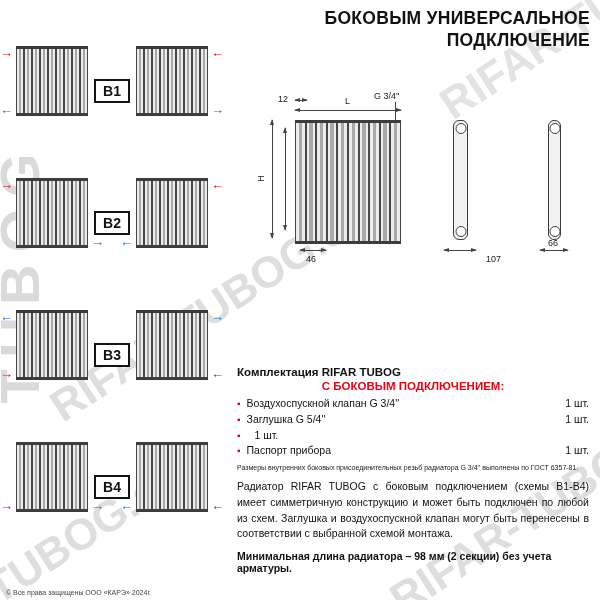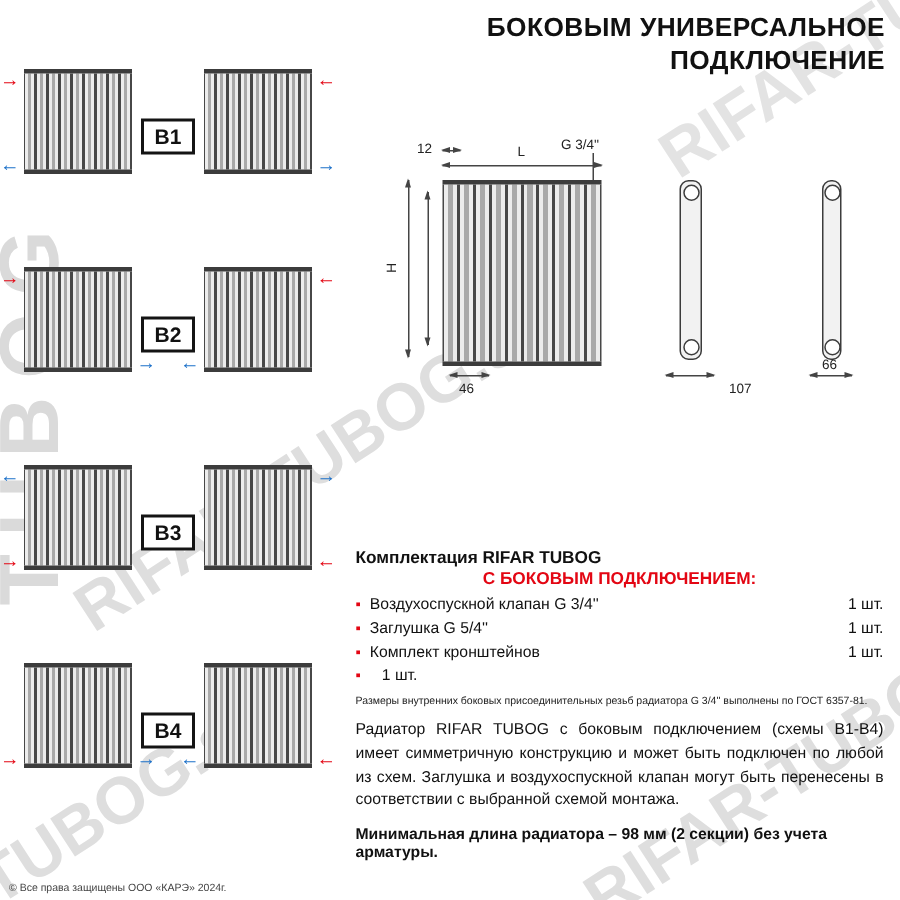--- a/index.html
+++ b/index.html
@@ -205,25 +205,25 @@
       <span class="name">Воздухоспускной клапан G 3/4''</span>
       <span class="qty">1 шт.</span>
     </div>
     <div class="pkg-item">
       <span class="bullet" style="color: rgb(227, 6, 19);">▪</span>
       <span class="name">Заглушка G 5/4''</span>
       <span class="qty">1 шт.</span>
     </div>
     <div class="pkg-item">
       <span class="bullet" style="color: rgb(227, 6, 19);">▪</span>
-      <span class="name">Комплект кронштейнов</span>
-      <span class="qty">1 шт.</span>
-    </div>
-    <div class="pkg-item">
-      <span class="bullet" style="color: rgb(227, 6, 19);">▪</span>
+      <span class="qty">1 шт.</span>
+    </div>
+    <div class="pkg-item">
+      <span class="bullet" style="color: rgb(227, 6, 19);">▪</span>
+      <span class="name">Паспорт прибора</span>
       <span class="qty">1 шт.</span>
     </div>
   </div>
 
   <div class="pkg-note">Размеры внутренних боковых присоединительных резьб радиатора G 3/4'' выполнены по ГОСТ 6357-81.</div>
 
   <div class="desc">Радиатор RIFAR TUBOG с боковым подключением (схемы В1-В4) имеет симметричную конструкцию и может быть подключен по любой из схем. Заглушка и воздухоспускной клапан могут быть перенесены в соответствии с выбранной схемой монтажа.</div>
   <div class="min-len">Минимальная длина радиатора – 98 мм (2 секции) без учета арматуры.</div>
 </div>
 

